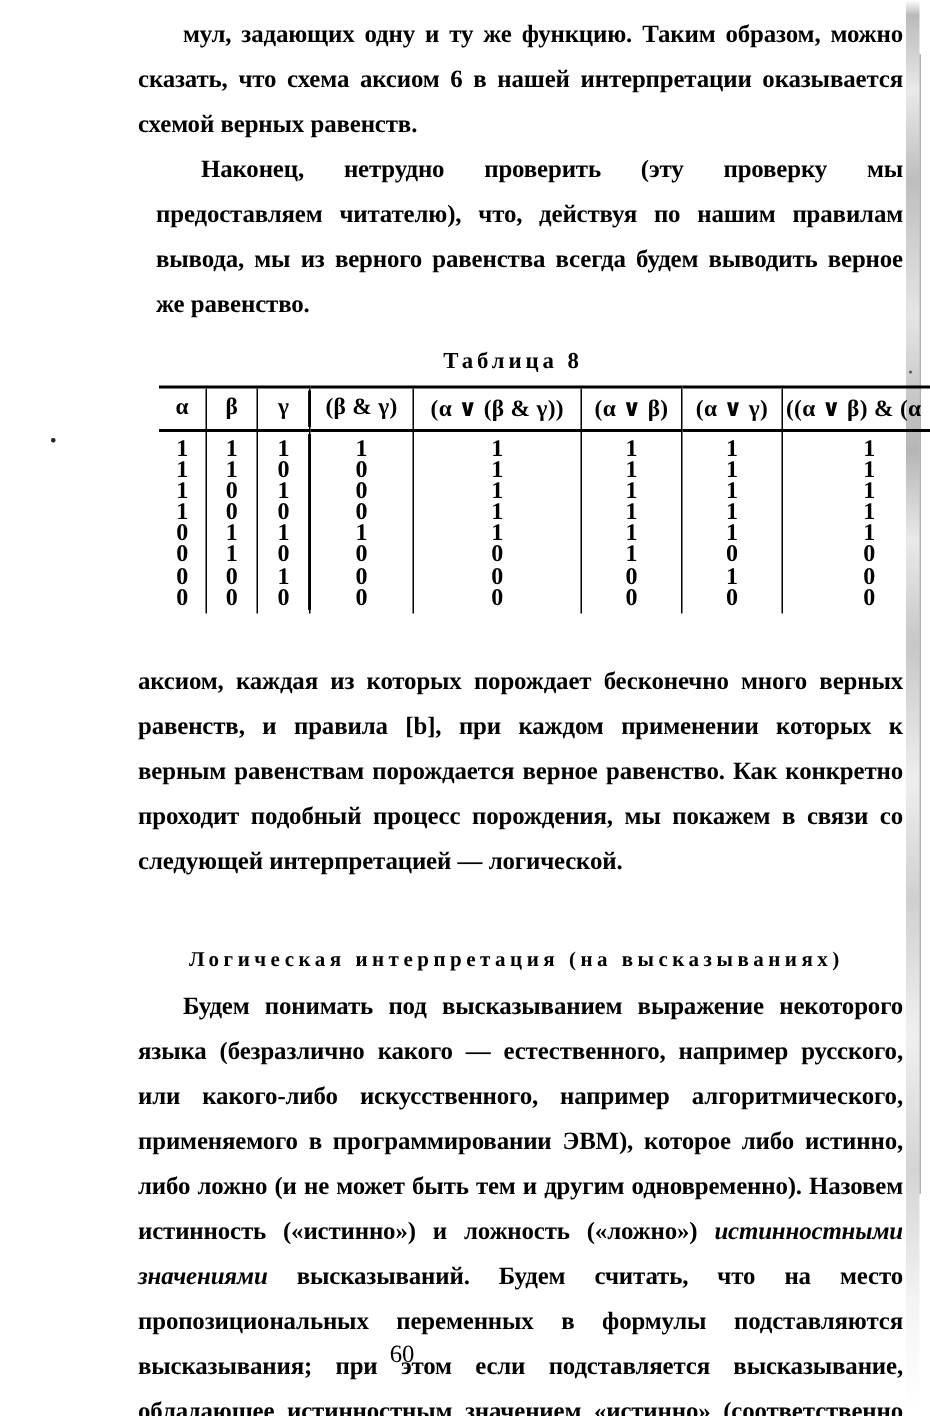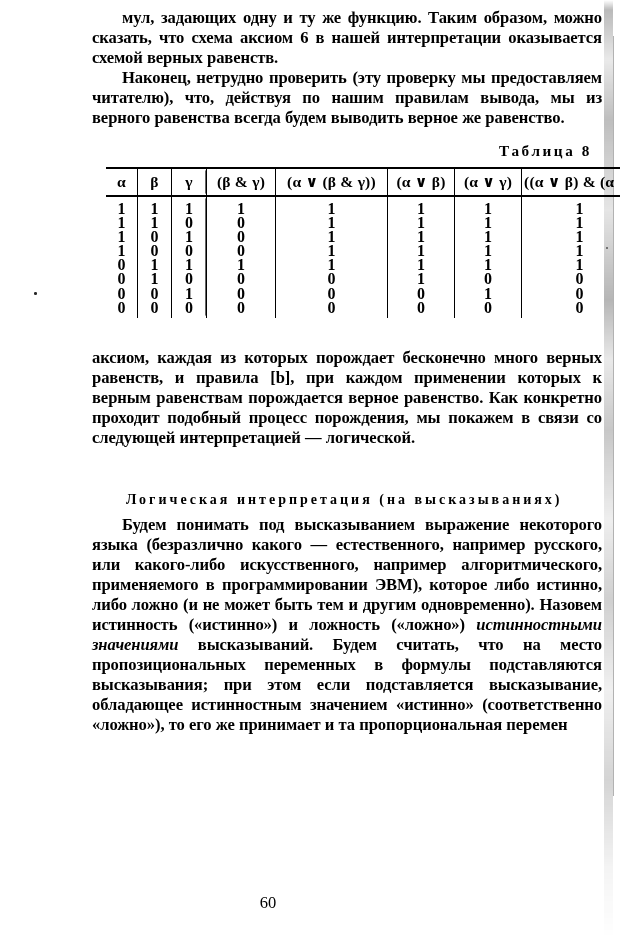--- a/index.html
+++ b/index.html
@@ -31,30 +31,30 @@
   #content {
     position: absolute;
     left: 92px;
     top: 8px;
     width: 510px;
   }
 
   
   .para {
     font-size: 16.6px;
-    line-height: 20px;
+    line-height: 30px;
     font-weight: 700;
     text-align: justify;
     text-justify: inter-word;
     margin: 0 0 0 0;
     letter-spacing: -0.1px;
     word-spacing: 0.2px;
   }
   .para.indent { text-indent: 30px; }
-  .para + .para { margin-top: 0px; }
+  .para + .para { margin-top: 0px; margin-left: 12px; }
 
   .gap-sm { height: 4px; }
   .gap-md { height: 14px; }
   .gap-lg { height: 30px; }
   .gap-xl { height: 40px; }
 
   .spaced {
     letter-spacing: 3.1px;
   }
   .ital {
@@ -70,21 +70,21 @@
     text-align: justify;
     margin: 0;
   }
   .heading .lead { padding-left: 34px; }
 
   
   .tbl-caption {
     font-size: 15.2px;
     font-weight: 700;
     letter-spacing: 2.6px;
-    text-align: right;
+    text-align: center;
     padding-right: 10px;
     margin: 0;
   }
 
   
   .tbl-wrap {
     position: relative;
     margin-top: 7px;
     margin-left: 14px;
     width: 492px;

